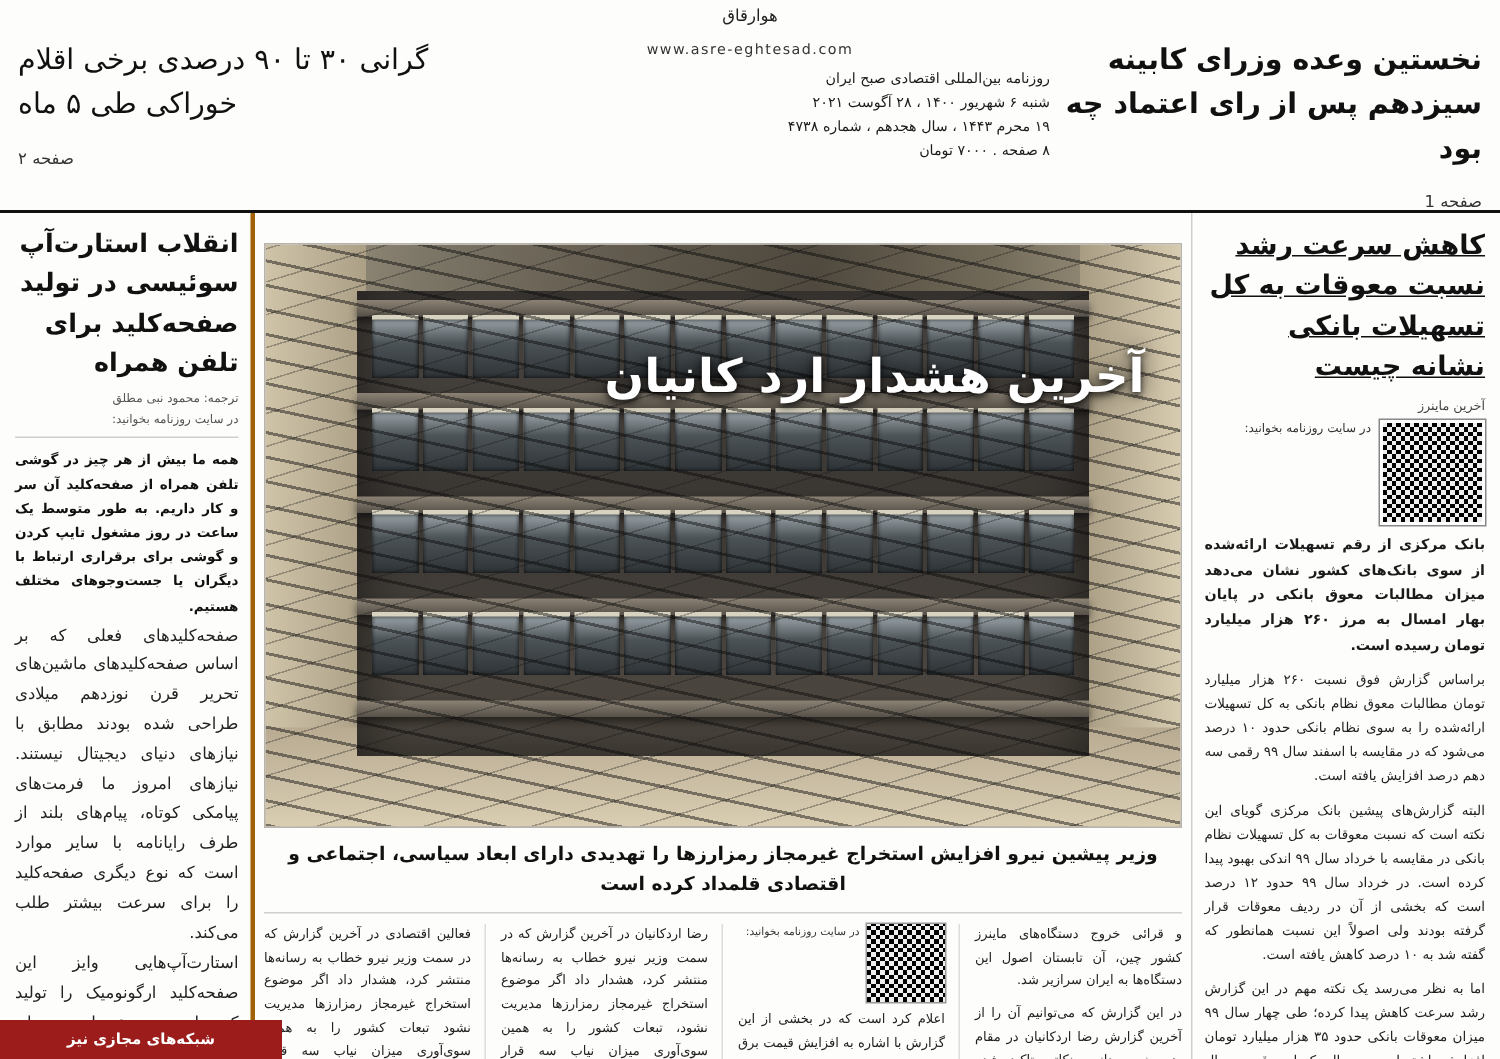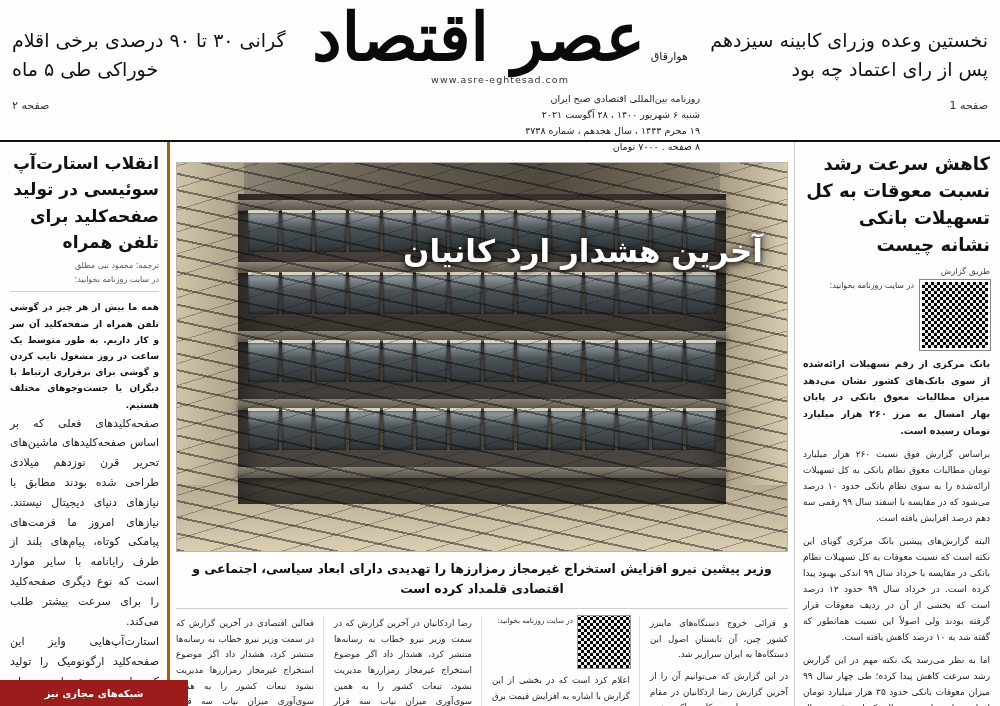--- a/index.html
+++ b/index.html
@@ -32,21 +32,21 @@
     align-items: flex-start;
   }
   .mast-right {
     width: 300px;
     padding: 26px 12px 0 8px;
     text-align: right;
     box-sizing: border-box;
   }
   .mast-right .headline {
     font-size: 19px;
-    font-weight: normal;
+    font-weight: bold;
     line-height: 1.55;
     color: #111;
   }
   .mast-right .pageref {
     margin-top: 14px;
     font-size: 11px;
     color: #333;
   }
   .mast-center {
     flex: 1;
@@ -136,20 +136,21 @@
   }
 
   
   .rc-title {
     font-size: 18px;
     font-weight: bold;
     line-height: 1.5;
     text-align: right;
     color: #111;
     margin-bottom: 8px;
+    text-decoration: underline;
   }
   .byline {
     font-size: 8.5px;
     color: #444;
     text-align: right;
     margin-bottom: 4px;
   }
   .qr-row {
     display: flex;
     flex-direction: row;
@@ -380,21 +381,20 @@
   <div class="masthead">
 
     <div class="mast-right">
       <div class="headline">نخستین وعده وزرای کابینه سیزدهم پس از رای اعتماد چه بود</div>
       <div class="pageref">صفحه 1</div>
     </div>
 
     <div class="mast-center">
       <div class="logo-wrap">
         <span class="logo-sub">هوارقاق</span>
-        <span class="logo">عصر اقتصاد</span>
       </div>
       <div class="logo-url">www.asre-eghtesad.com</div>
       <div class="mast-meta">
         <span class="line">روزنامه بین‌المللی اقتصادی صبح ایران</span>
         <span class="line">شنبه ۶ شهریور ۱۴۰۰ ، ۲۸ آگوست ۲۰۲۱</span>
         <span class="line">۱۹ محرم ۱۴۴۳ ، سال هجدهم ، شماره ۴۷۳۸</span>
         <span class="line">۸ صفحه . ۷۰۰۰ تومان</span>
       </div>
     </div>
 
@@ -402,21 +402,21 @@
       <div class="headline">گرانی ۳۰ تا ۹۰ درصدی برخی اقلام خوراکی طی ۵ ماه</div>
       <div class="pageref">صفحه ۲</div>
     </div>
 
   </div>
 
   <div class="content">
 
     <div class="col-right">
       <div class="rc-title">کاهش سرعت رشد نسبت معوقات به کل تسهیلات بانکی نشانه چیست</div>
-      <div class="byline">طریق گزارش</div>
+      <div class="byline">آخرین ماینرز</div>
       <div class="qr-row">
         <div class="qr"></div>
         <div class="qr-cap">در سایت روزنامه بخوانید:</div>
       </div>
       <div class="lead">بانک مرکزی از رقم تسهیلات ارائه‌شده از سوی بانک‌های کشور نشان می‌دهد میزان مطالبات معوق بانکی در پایان بهار امسال به مرز ۲۶۰ هزار میلیارد تومان رسیده است.</div>
       <div class="para">براساس گزارش فوق نسبت ۲۶۰ هزار میلیارد تومان مطالبات معوق نظام بانکی به کل تسهیلات ارائه‌شده را به سوی نظام بانکی حدود ۱۰ درصد می‌شود که در مقایسه با اسفند سال ۹۹ رقمی سه دهم درصد افزایش یافته است.</div>
       <div class="para">البته گزارش‌های پیشین بانک مرکزی گویای این نکته است که نسبت معوقات به کل تسهیلات نظام بانکی در مقایسه با خرداد سال ۹۹ اندکی بهبود پیدا کرده است. در خرداد سال ۹۹ حدود ۱۲ درصد است که بخشی از آن در ردیف معوقات قرار گرفته بودند ولی اصولاً این نسبت همانطور که گفته شد به ۱۰ درصد کاهش یافته است.</div>
       <div class="para">اما به نظر می‌رسد یک نکته مهم در این گزارش رشد سرعت کاهش پیدا کرده؛ طی چهار سال ۹۹ میزان معوقات بانکی حدود ۳۵ هزار میلیارد تومان افزایش داشته است در حالی که این رقم در سال ۱۴۰۰ به حدود ۲۶۰ هزار میلیارد تومان رسیده است.</div>
     </div>
 

